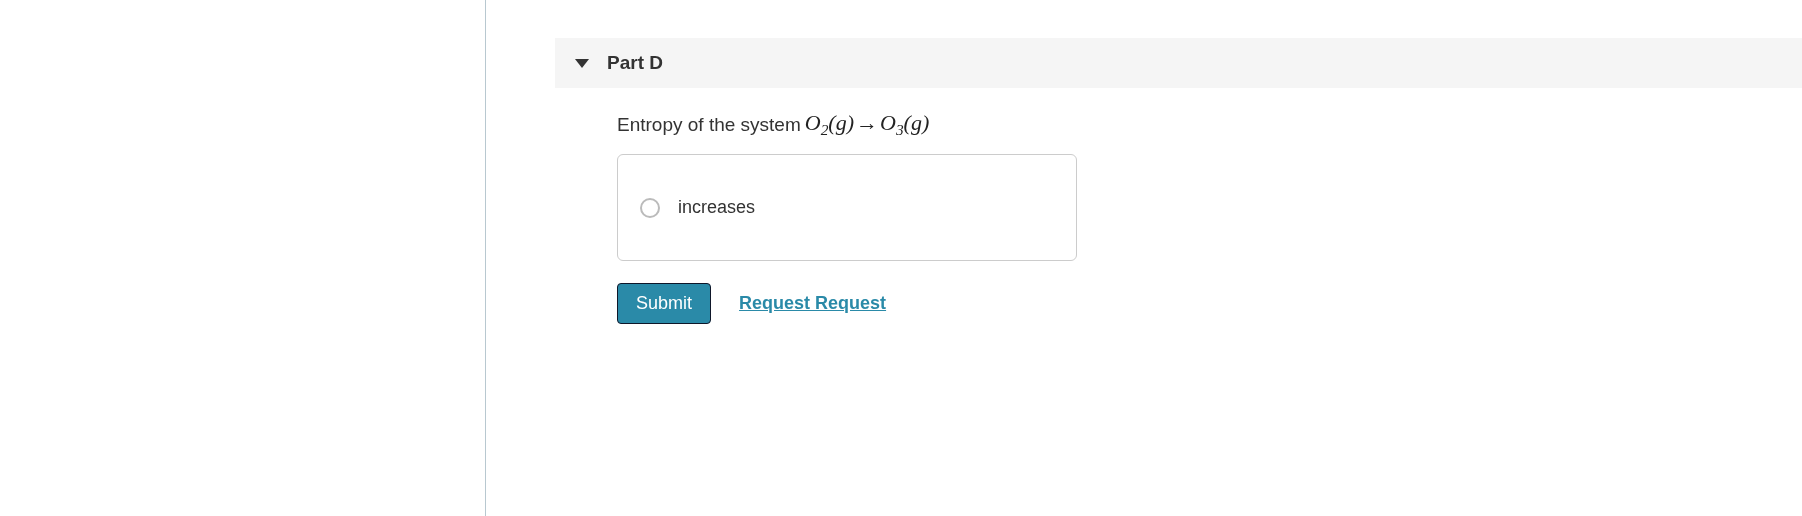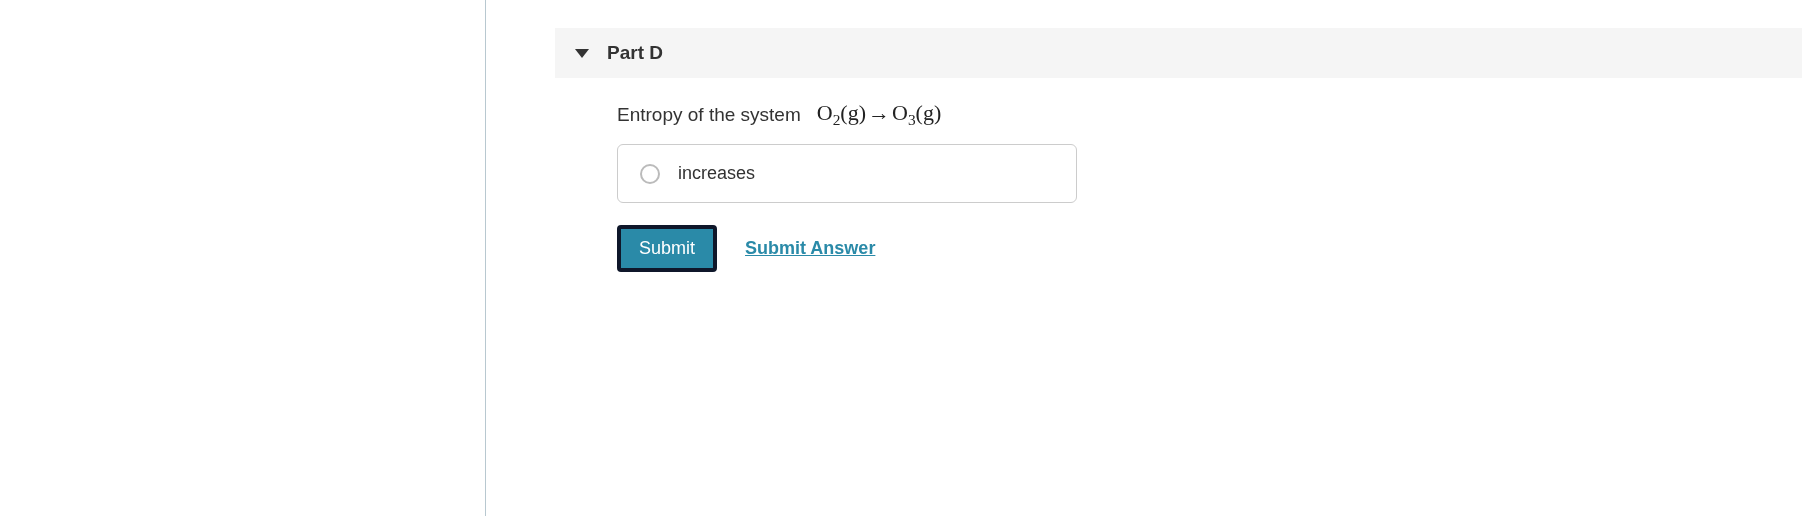--- a/index.html
+++ b/index.html
@@ -18,21 +18,21 @@
       position: absolute;
       left: 485px;
       top: 0;
       bottom: 0;
       width: 1px;
       background: #b8c8d0;
     }
     .main-content {
       position: absolute;
       left: 555px;
-      top: 28px;
+      top: 38px;
       right: 0;
     }
     .part-header {
       background: #f5f5f5;
       padding: 14px 20px;
       display: flex;
       align-items: center;
       gap: 18px;
       cursor: pointer;
     }
@@ -50,40 +50,41 @@
     }
     .question-area {
       padding: 22px 0 0 62px;
     }
     .question-text {
       font-size: 19px;
       color: #333;
       margin-bottom: 15px;
       display: flex;
       align-items: center;
-      gap: 16px;
+      gap: 4px;
     }
     .chem-formula {
       font-family: "Times New Roman", Georgia, serif;
       font-size: 22px;
       color: #222;
+      font-style: italic;
     }
     .chem-formula sub {
       font-size: 0.7em;
       vertical-align: sub;
     }
     .arrow {
       display: inline-block;
       margin: 0 2px;
     }
     .options-box {
       border: 1px solid #ccc;
       border-radius: 6px;
       width: 460px;
-      padding: 8px 22px;
+      padding: 32px 22px;
       margin-bottom: 22px;
     }
     .option-row {
       display: flex;
       align-items: center;
       gap: 18px;
       padding: 10px 0;
     }
     .radio-circle {
       width: 20px;
@@ -99,21 +100,21 @@
       color: #333;
     }
     .button-row {
       display: flex;
       align-items: center;
       gap: 28px;
     }
     .submit-btn {
       background: #2a8aa8;
       color: #fff;
-      border: 4px solid #0f172a;
+      border: 1px solid #0f172a;
       border-radius: 4px;
       padding: 9px 18px;
       font-size: 18px;
       cursor: pointer;
     }
     .request-link {
       color: #2a8aa8;
       font-size: 18px;
       font-weight: 700;
       text-decoration: underline;
@@ -142,17 +143,17 @@
 
     <div class="options-box">
       <div class="option-row">
         <div class="radio-circle"></div>
         <span class="option-label">increases</span>
       </div>
     </div>
 
     <div class="button-row">
       <button class="submit-btn">Submit</button>
-      <a class="request-link">Submit Answer</a>
+      <a class="request-link">Request Request</a>
     </div>
   </div>
 
 </div>
 
 </body></html>

